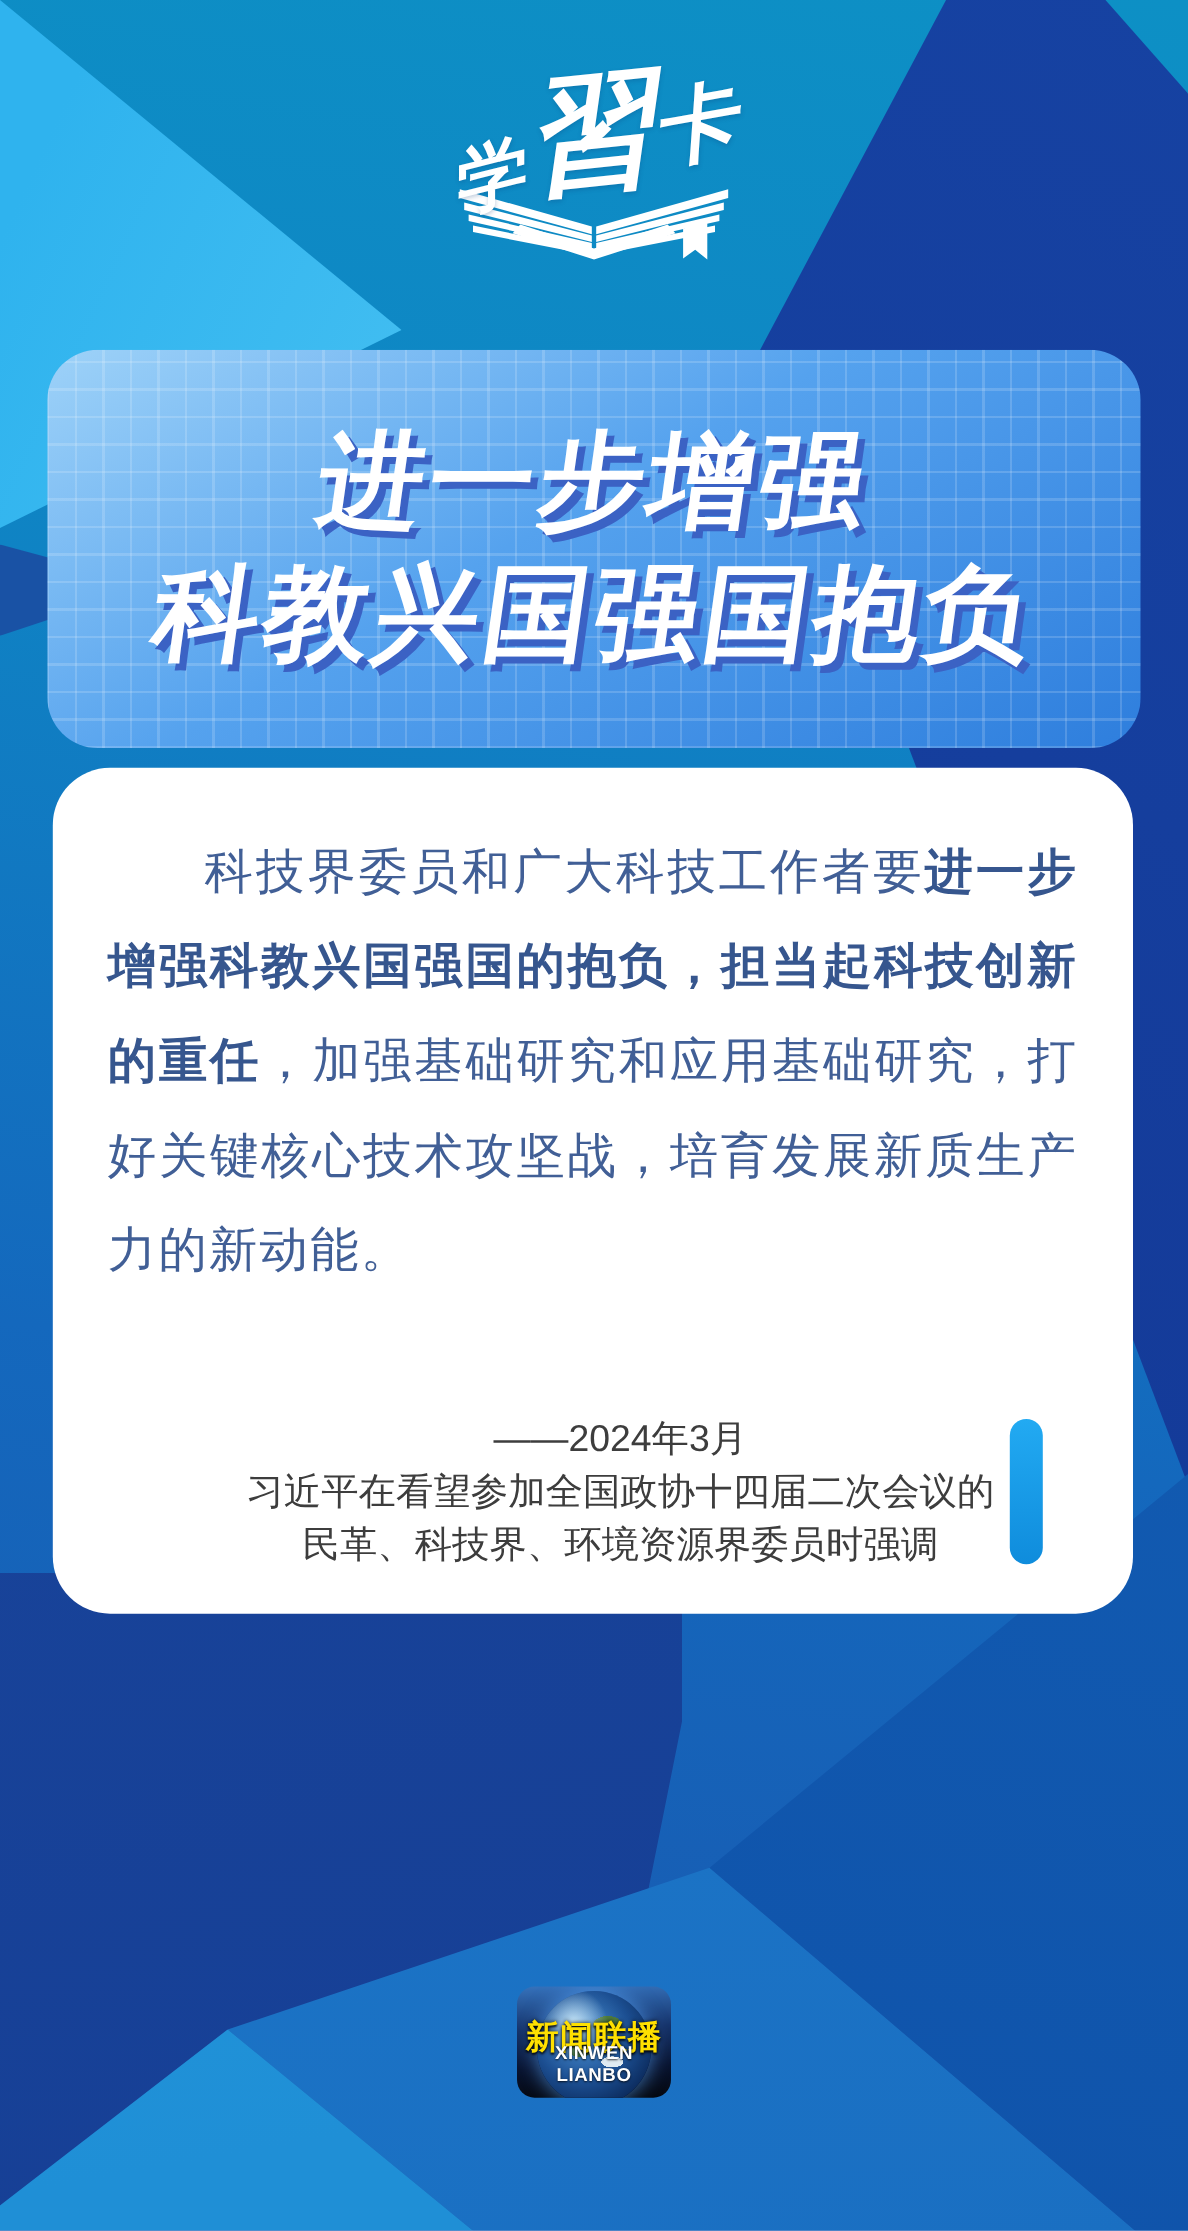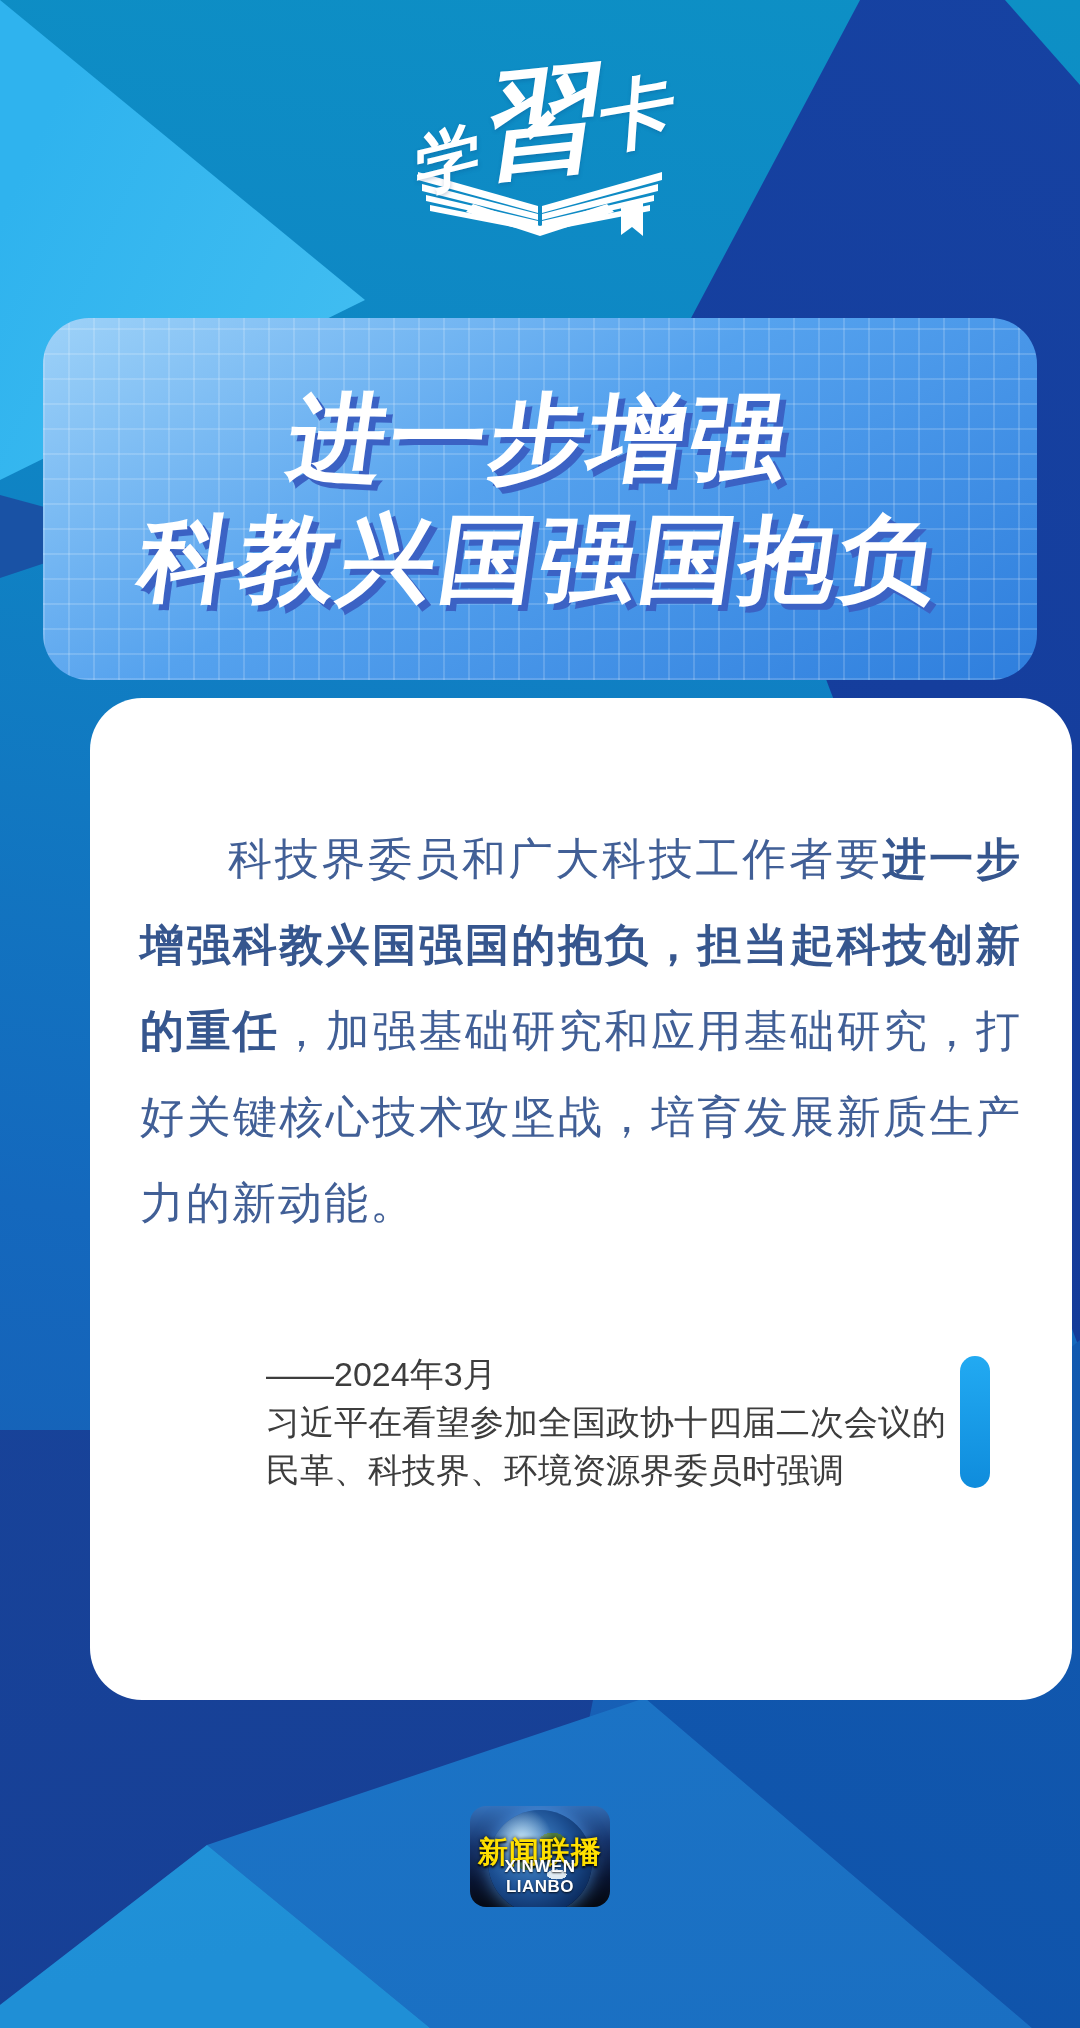--- a/index.html
+++ b/index.html
@@ -41,28 +41,28 @@
     background:
       repeating-linear-gradient(0deg, rgba(255,255,255,.16) 0 2px, rgba(255,255,255,0) 2px 25px),
       repeating-linear-gradient(90deg, rgba(255,255,255,.16) 0 2px, rgba(255,255,255,0) 2px 25px),
       linear-gradient(150deg,#9ed2f8 0%,#55a2ee 45%,#2e7edd 100%);
     display:flex; flex-direction:column; align-items:center; justify-content:center; }
   .title-line { color:#fff; font-weight:900; font-size:96px; line-height:1.26;
     letter-spacing:4px; transform:skewX(-8deg);
     text-shadow:7px 6px 0 var(--c-title_shadow,#3b62c4); white-space:nowrap; }
 
   
-  .content-card { position:absolute; left:48px; top:698px; width:982px; height:1002px;
-    background:#fff; border-radius:52px; z-index:2; padding:118px 50px 0 50px;margin-left:42px; }
+  .content-card { position:absolute; left:48px; top:698px; width:982px; height:769px;
+    background:#fff; border-radius:52px; z-index:2; padding:52px 50px 0 50px; }
   .body-text { font-size:44px; line-height:86px; letter-spacing:2px; text-align:justify;
     text-indent:2em; color:var(--c-body_text,#415f96); }
   .body-text b { color:var(--c-body_bold,#36568e); }
   .attribution { margin-top:104px; display:flex; justify-content:flex-end; align-items:stretch;
     padding-right:32px; }
-  .attrib-lines { text-align:left; font-size:34px; line-height:48px;
+  .attrib-lines { text-align:center; font-size:34px; line-height:48px;
     color:var(--c-attrib_text,#3d3d3d); }
   .quote-bar { width:30px; margin-left:14px; border-radius:15px; align-self:center; height:132px;
     background:linear-gradient(180deg,var(--c-accent_light,#22aaf2) 0%,var(--c-accent,#0f8cdc) 100%); }
 
   
   .footer-logo { position:absolute; left:470px; top:1806px; width:140px; height:101px;
     border-radius:16px; overflow:hidden; z-index:3;
     background:linear-gradient(178deg,#3572bc 0%,#16336a 38%,#091430 72%,#05080f 100%);
     display:flex; flex-direction:column; align-items:center; }
   .earth { position:absolute; top:4px; left:18px; width:104px; height:104px; border-radius:50%;

